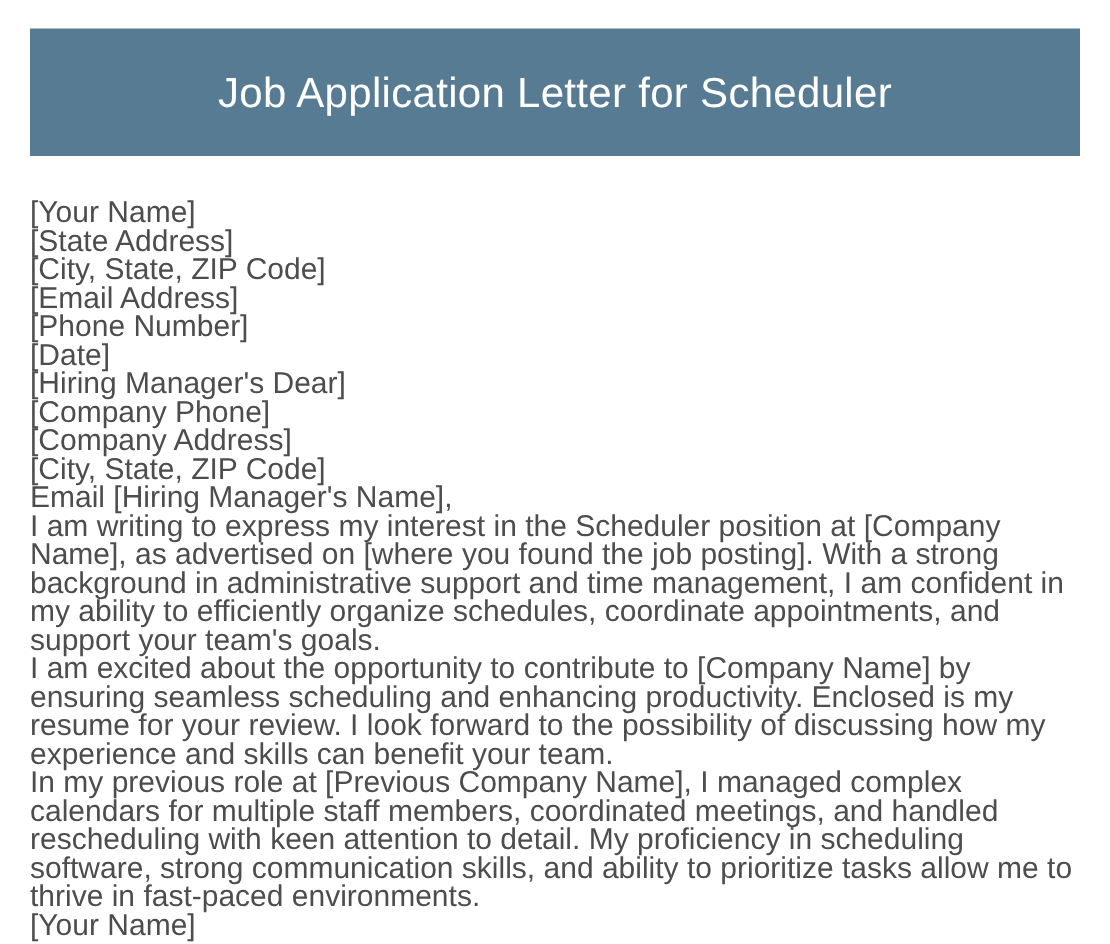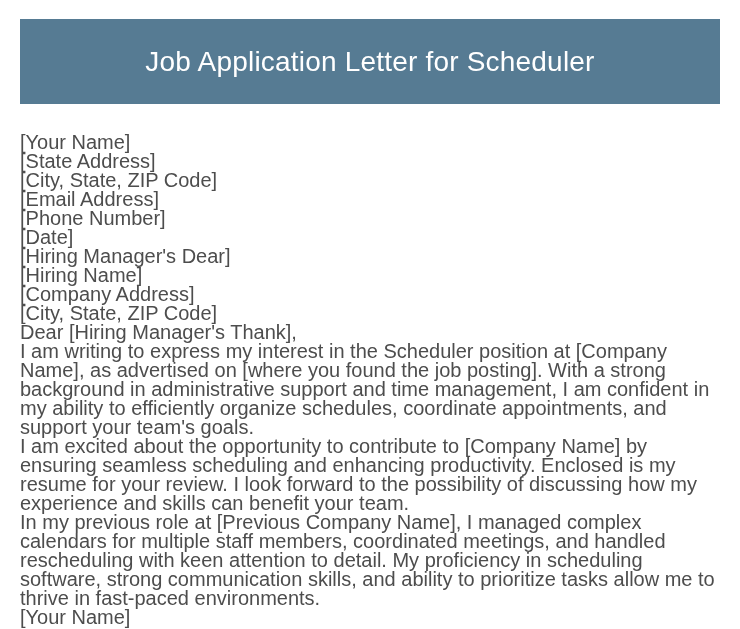--- a/index.html
+++ b/index.html
@@ -63,26 +63,26 @@
       <p class="letter-line">[Your Name]</p>
       <p class="letter-line">[State Address]</p>
       <p class="letter-line">[City, State, ZIP Code]</p>
       <p class="letter-line">[Email Address]</p>
       <p class="letter-line">[Phone Number]</p>
       <p class="letter-line">[Date]</p>
     </div>
 
     <div>
       <p class="letter-line">[Hiring Manager's Dear]</p>
-      <p class="letter-line">[Hiring Name]</p>
+      <p class="letter-line">[Company Phone]</p>
       <p class="letter-line">[Company Address]</p>
       <p class="letter-line">[City, State, ZIP Code]</p>
     </div>
 
-    <p class="letter-line">Dear [Hiring Manager's Thank],</p>
+    <p class="letter-line">Email [Hiring Manager's Name],</p>
 
     <p class="letter-paragraph">I am writing to express my interest in the Scheduler position at [Company Name], as advertised on [where you found the job posting]. With a strong background in administrative support and time management, I am confident in my ability to efficiently organize schedules, coordinate appointments, and support your team's goals.</p>
     <p class="letter-paragraph">I am excited about the opportunity to contribute to [Company Name] by ensuring seamless scheduling and enhancing productivity. Enclosed is my resume for your review. I look forward to the possibility of discussing how my experience and skills can benefit your team.</p>
     <p class="letter-paragraph">In my previous role at [Previous Company Name], I managed complex calendars for multiple staff members, coordinated meetings, and handled rescheduling with keen attention to detail. My proficiency in scheduling software, strong communication skills, and ability to prioritize tasks allow me to thrive in fast-paced environments.</p>
 
     <p class="letter-line">[Your Name]</p>
 
   </div>
 
 </div>

